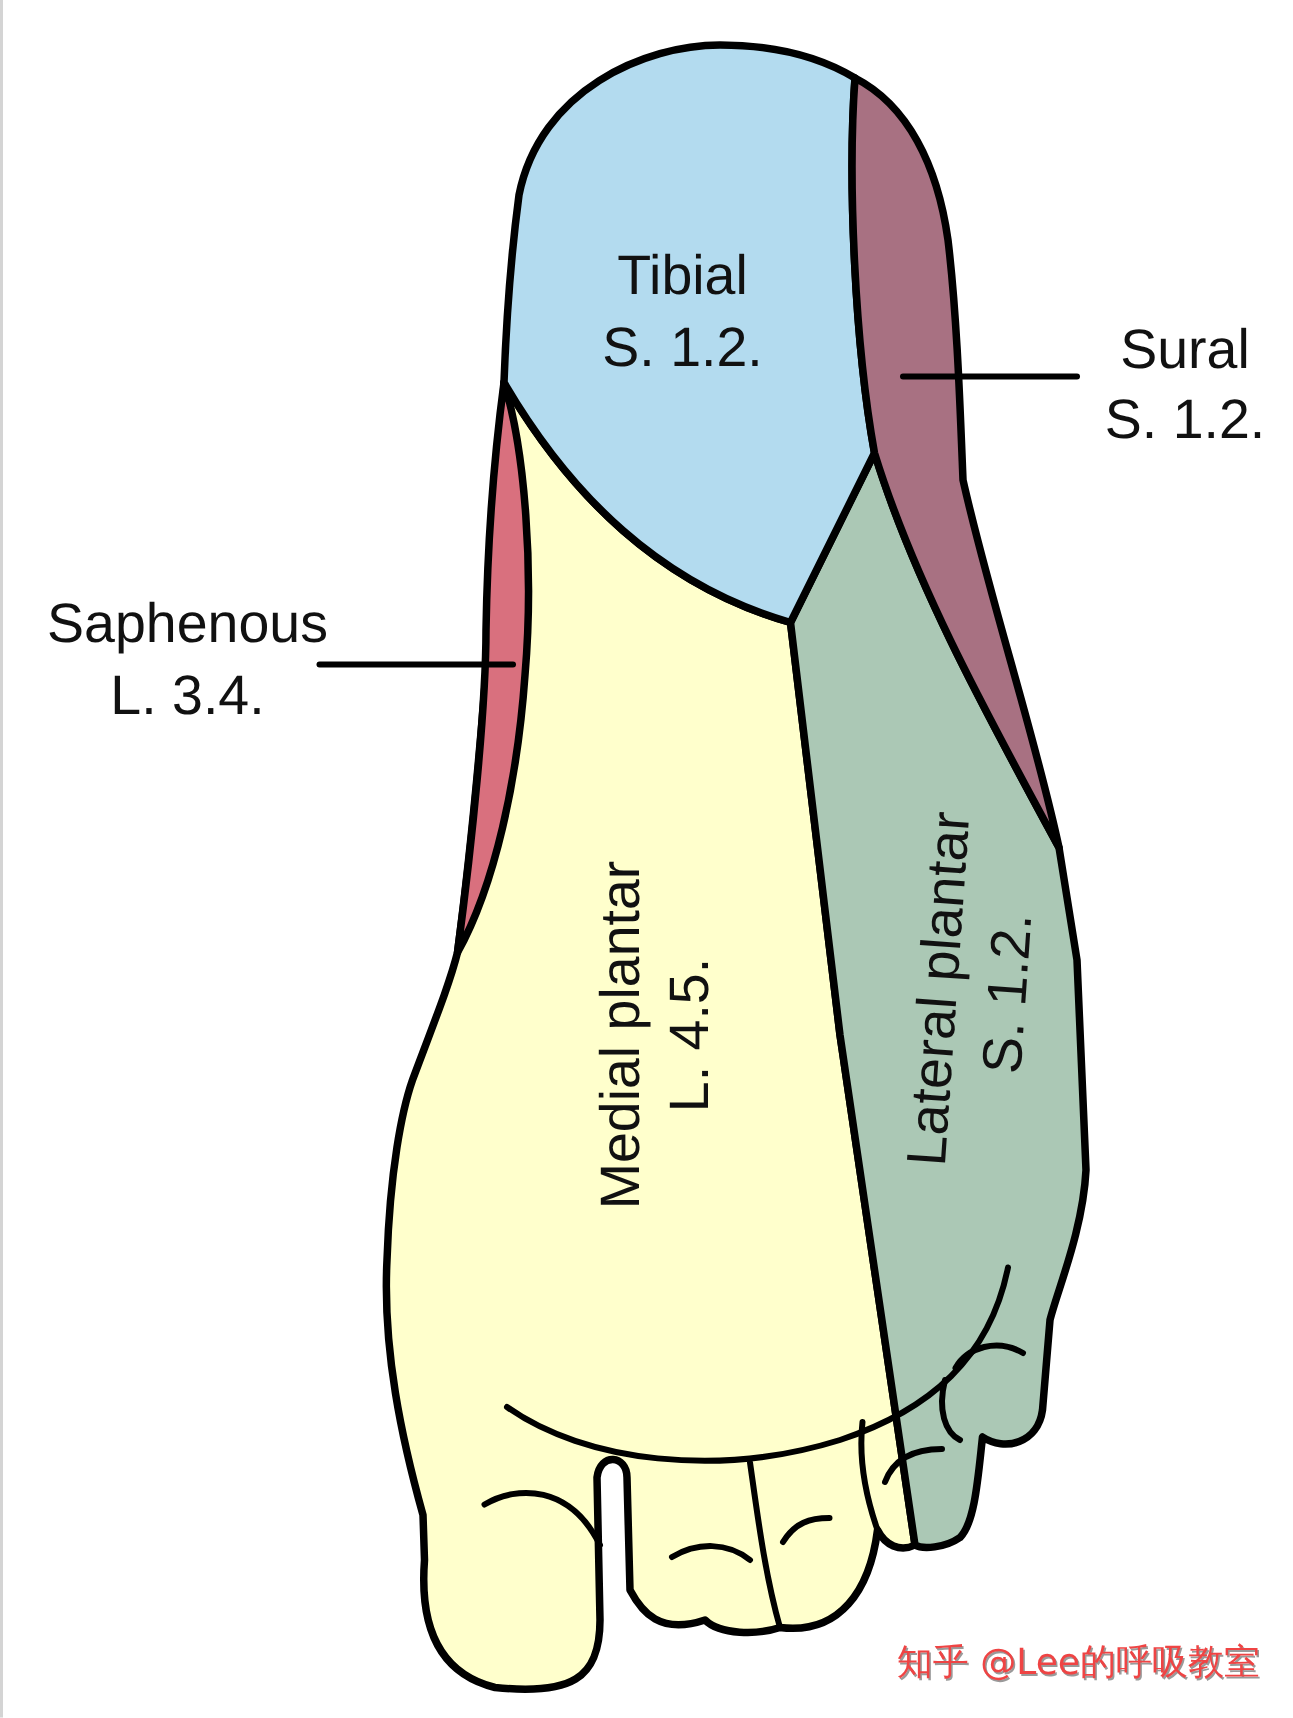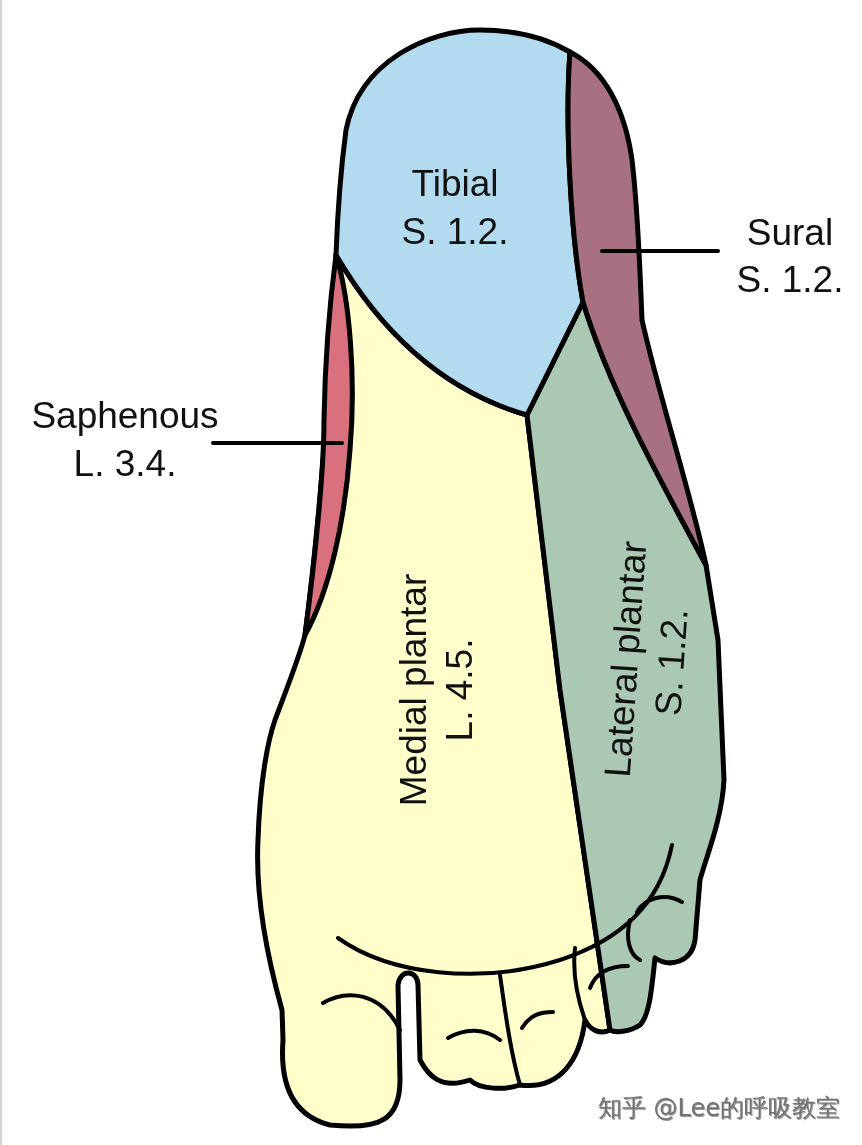--- a/index.html
+++ b/index.html
@@ -1,20 +1,20 @@
 <!DOCTYPE html>
 <html><head>
 <meta charset="utf-8">
 <style>
   html, body { margin: 0; padding: 0; background: #ffffff; }
   body { width: 862px; height: 1145px; position: relative; overflow: hidden; font-family: "Liberation Sans", sans-serif; }
   .left-border { position: absolute; left: 0; top: 0; width: 2px; height: 1145px; background: #d4d4d4; }
   svg { position: absolute; left: 0; top: 0; }
   .lbl { font-family: "Liberation Sans", sans-serif; font-size: 37px; fill: #111; }
-  .wm { position: absolute; right: 22px; top: 1092px; font-size: 24px; color: #737373; font-family: "DejaVu Sans", sans-serif; letter-spacing: 0px; text-shadow: 1px 1px 0 #9a9a9a; }
+  .wm { position: absolute; right: 22px; top: 1092px; font-size: 24px; color: #ef4444; font-family: "DejaVu Sans", sans-serif; letter-spacing: 0px; text-shadow: 1px 1px 0 #9a9a9a; }
 </style>
 </head>
 <body>
 
 <div class="left-border"></div>
 
 <svg width="862" height="1145" viewBox="0 0 862 1145" xmlns="http://www.w3.org/2000/svg">
   <g stroke="#000" stroke-width="5" stroke-linejoin="round" stroke-linecap="round">
 
     <path fill="#ffffcc" d="M336,255 C380,330 440,390 527,415

